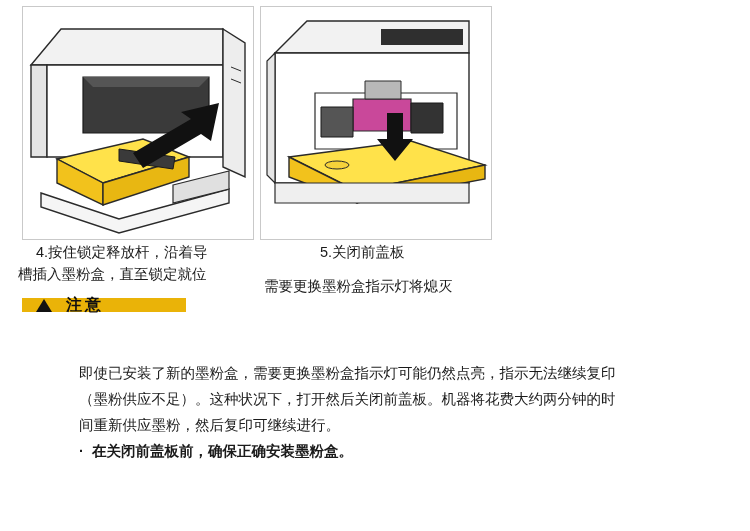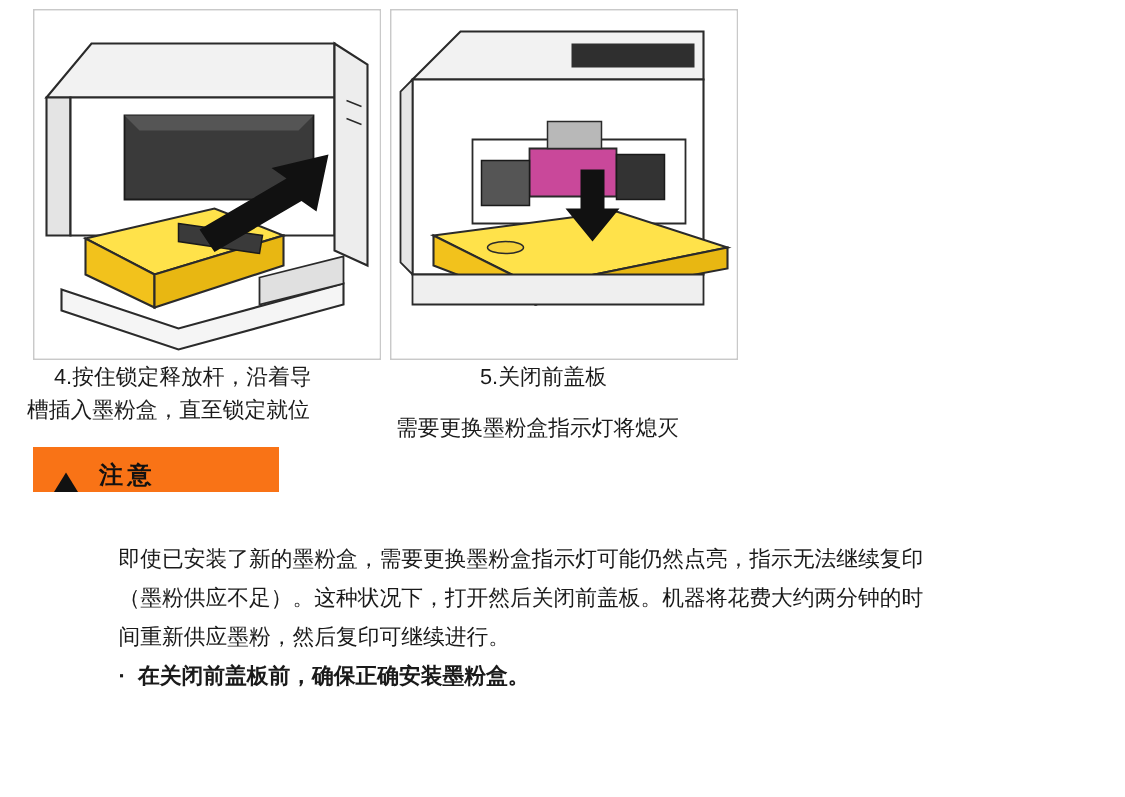--- a/index.html
+++ b/index.html
@@ -65,24 +65,24 @@
   .cap-left-2 { left: 18px; top: 22px; text-align: right; }
   .cap-right-1 { left: 320px; top: 0; }
   .cap-right-2 { left: 264px; top: 22px; margin-top: 12px; }
 
   
   .caution {
     position: absolute;
     left: 22px;
     top: 298px;
     width: 164px;
-    height: 30px;
-    background: #f97316;
+    height: 14px;
+    background: #eab308;
     display: flex;
-    align-items: flex-end;
+    align-items: center;
     padding-left: 14px;
     box-sizing: border-box;
   }
   .caution .tri {
     width: 0;
     height: 0;
     border-left: 8px solid transparent;
     border-right: 8px solid transparent;
     border-bottom: 13px solid #111111;
     margin-right: 14px;

